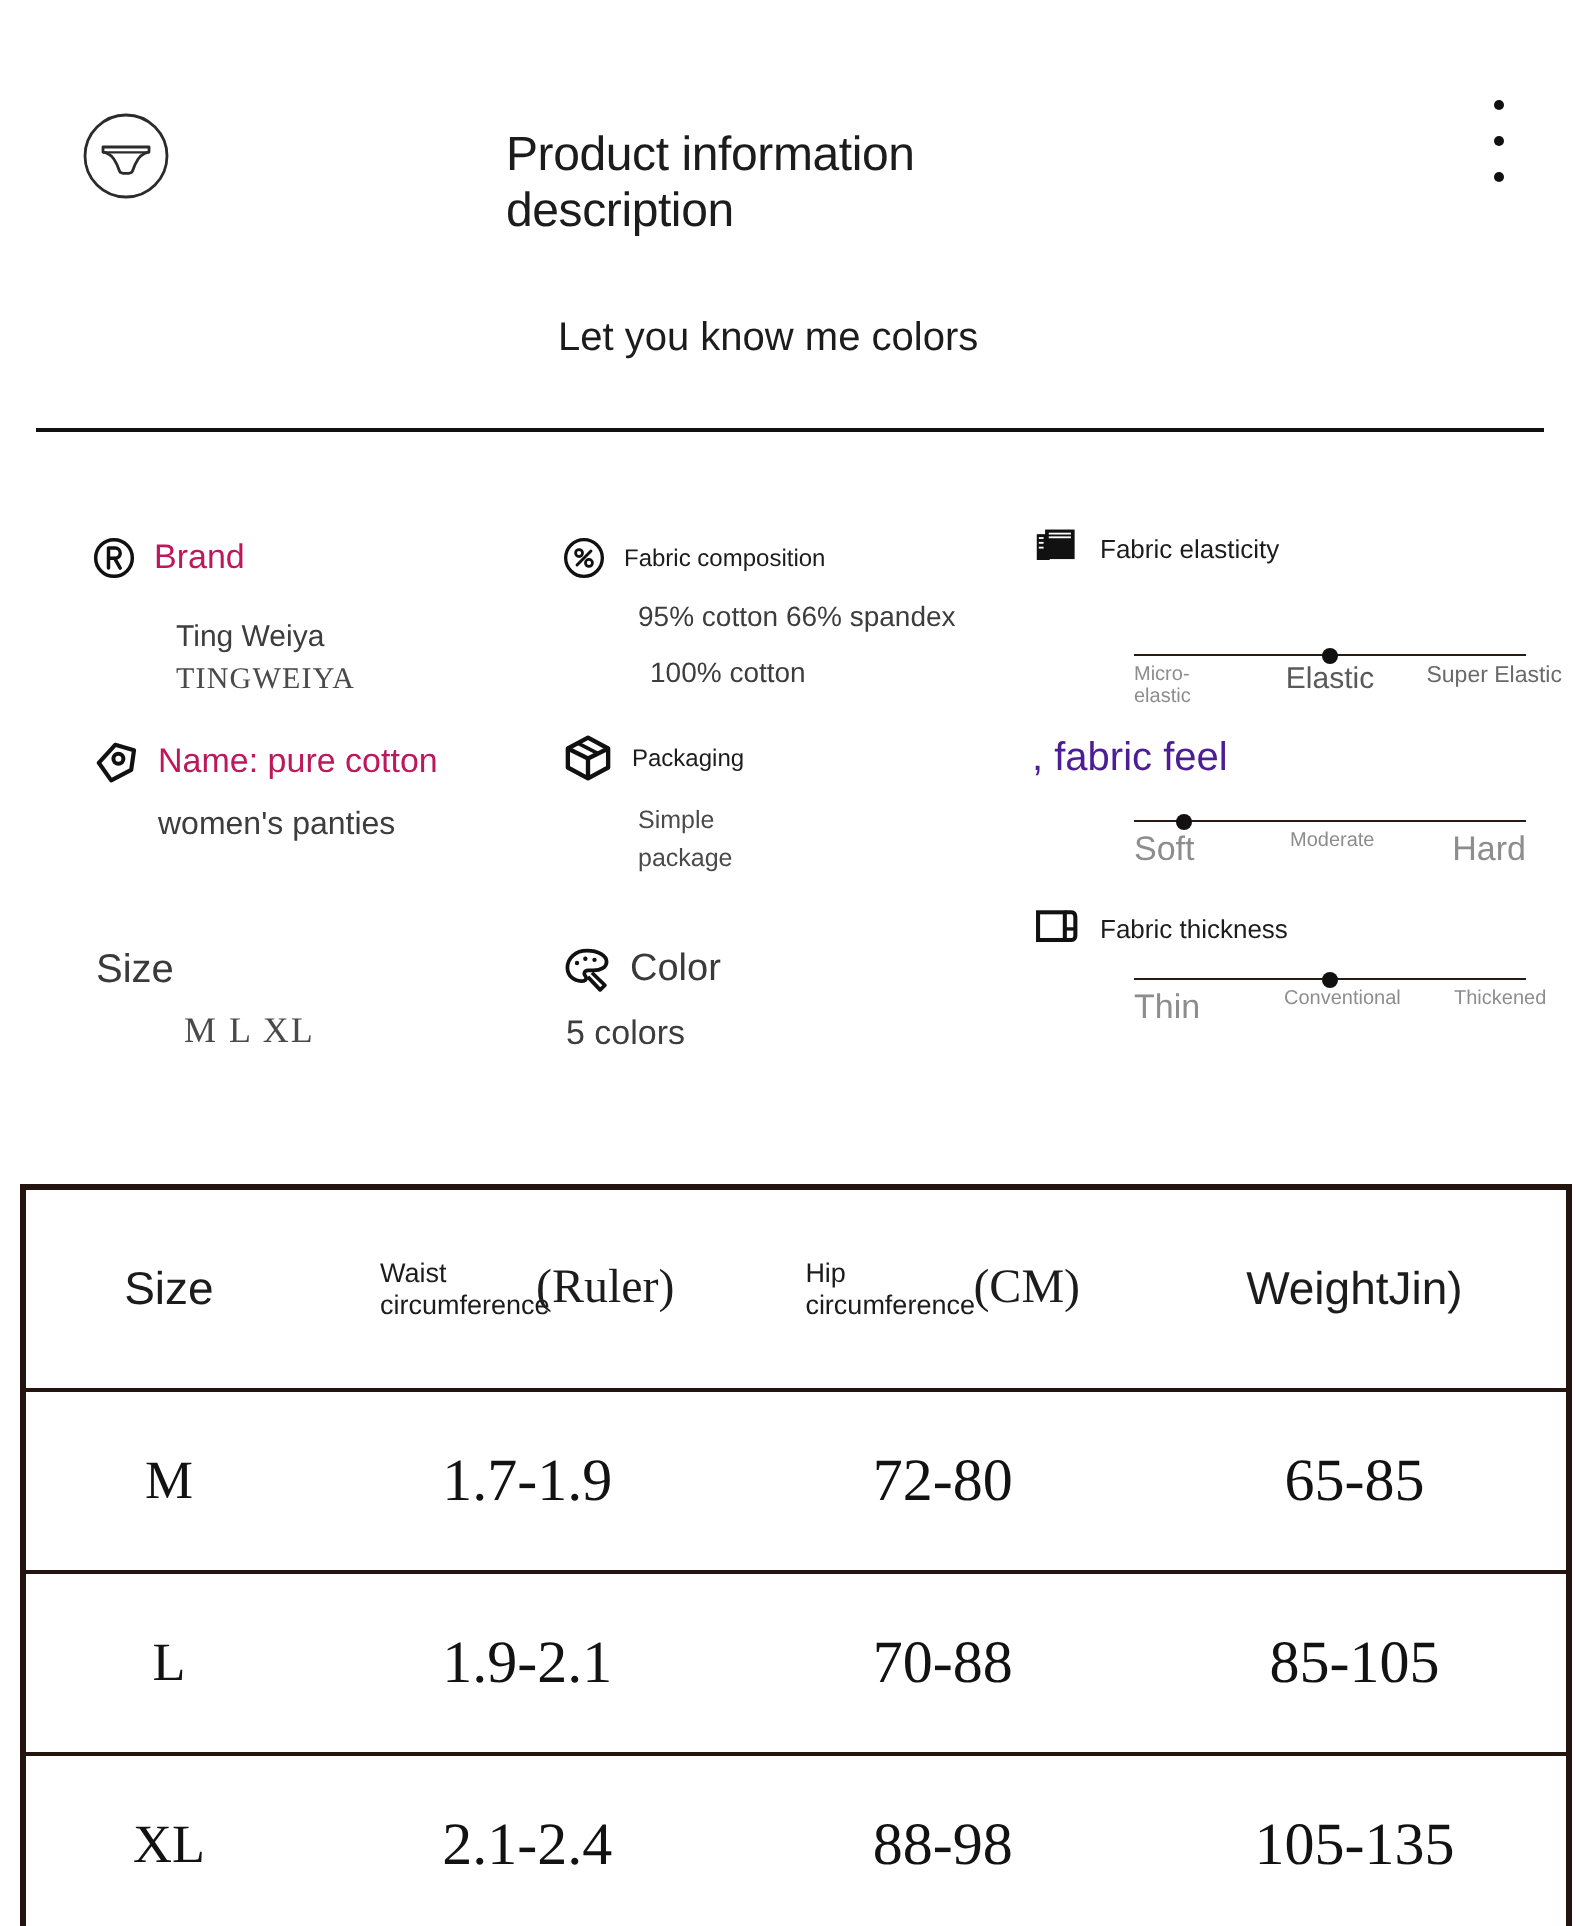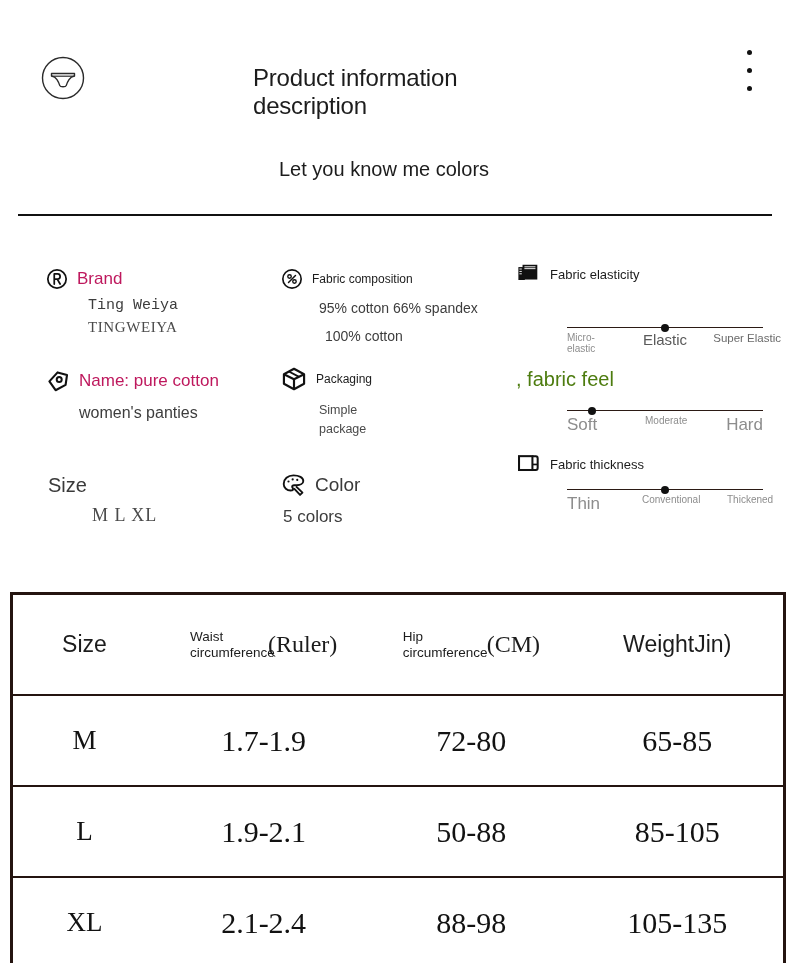--- a/index.html
+++ b/index.html
@@ -239,21 +239,21 @@
     <div class="spec-item" style="top:68px; left:0;">
       <div class="spec-head">
         <span class="spec-icon">
           <svg viewBox="0 0 24 24" width="22" height="22">
             <circle cx="12" cy="12" r="10" fill="none" stroke="#111" stroke-width="1.9"></circle>
             <path d="M9 17.5 V6.5 h3.6 a2.8 2.8 0 0 1 0 5.6 H9 m3.3 0 L15.4 17.5" fill="none" stroke="#111" stroke-width="1.9" stroke-linecap="round" stroke-linejoin="round"></path>
           </svg>
         </span>
         <span class="spec-title-lg">Brand</span>
       </div>
-      <div class="spec-body-lg" style="margin-left:42px; font-size:15px; margin-top:4px;font-family:Liberation Mono, monospace;">Ting Weiya</div>
+      <div class="spec-body-lg" style="margin-left:42px; font-size:15px; margin-top:17px;">Ting Weiya</div>
       <div class="spec-body-serif" style="margin-left:42px; margin-top:1px;">TINGWEIYA</div>
     </div>
 
     <div class="spec-item" style="top:169px; left:0;">
       <div class="spec-head">
         <span class="spec-icon">
           <svg viewBox="0 0 24 24" width="24" height="24">
             <path d="M3.4 12.4 L11.6 3.4 L21 6.1 L19.6 15.9 L9.6 21.2 Z" fill="none" stroke="#111" stroke-width="2.1" stroke-linejoin="round"></path>
             <circle cx="13.2" cy="10.4" r="2.5" fill="none" stroke="#111" stroke-width="2"></circle>
           </svg>
@@ -344,21 +344,21 @@
         </div>
         <div class="scale-labels">
           <span class="lb-start sz-sm" style="max-width:46px;">Micro-elastic</span>
           <span class="lb-mid sz-big" style="color:#5a5a5a;">Elastic</span>
           <span class="lb-end sz-mid" style="color:#6a6a6a; right:-18px;">Super Elastic</span>
         </div>
       </div>
     </div>
 
     <div class="spec-item" style="top:168px; left:-1px;">
-      <div class="spec-title-xl" style="font-size:20px; color:#4d7c0f;">, fabric feel</div>
+      <div class="spec-title-xl" style="font-size:20px; color:#4c1d95;">, fabric feel</div>
       <div class="scale" style="margin-left:51px; margin-top:19px;">
         <div class="scale-line">
           <span class="scale-dot" style="left:13%;"></span>
         </div>
         <div class="scale-labels">
           <span class="lb-start sz-big" style="font-size:17px;">Soft</span>
           <span class="lb-mid sz-sm" style="max-width:40px;">Moderate</span>
           <span class="lb-end sz-big" style="font-size:17px;">Hard</span>
         </div>
       </div>
@@ -419,21 +419,21 @@
 
       <tr class="body-row">
         <td class="cell-size">M</td>
         <td>1.7-1.9</td>
         <td>72-80</td>
         <td>65-85</td>
       </tr>
       <tr class="body-row">
         <td class="cell-size">L</td>
         <td>1.9-2.1</td>
-        <td>50-88</td>
+        <td>70-88</td>
         <td>85-105</td>
       </tr>
       <tr class="body-row">
         <td class="cell-size">XL</td>
         <td>2.1-2.4</td>
         <td>88-98</td>
         <td>105-135</td>
       </tr>
     </tbody>
   </table>

